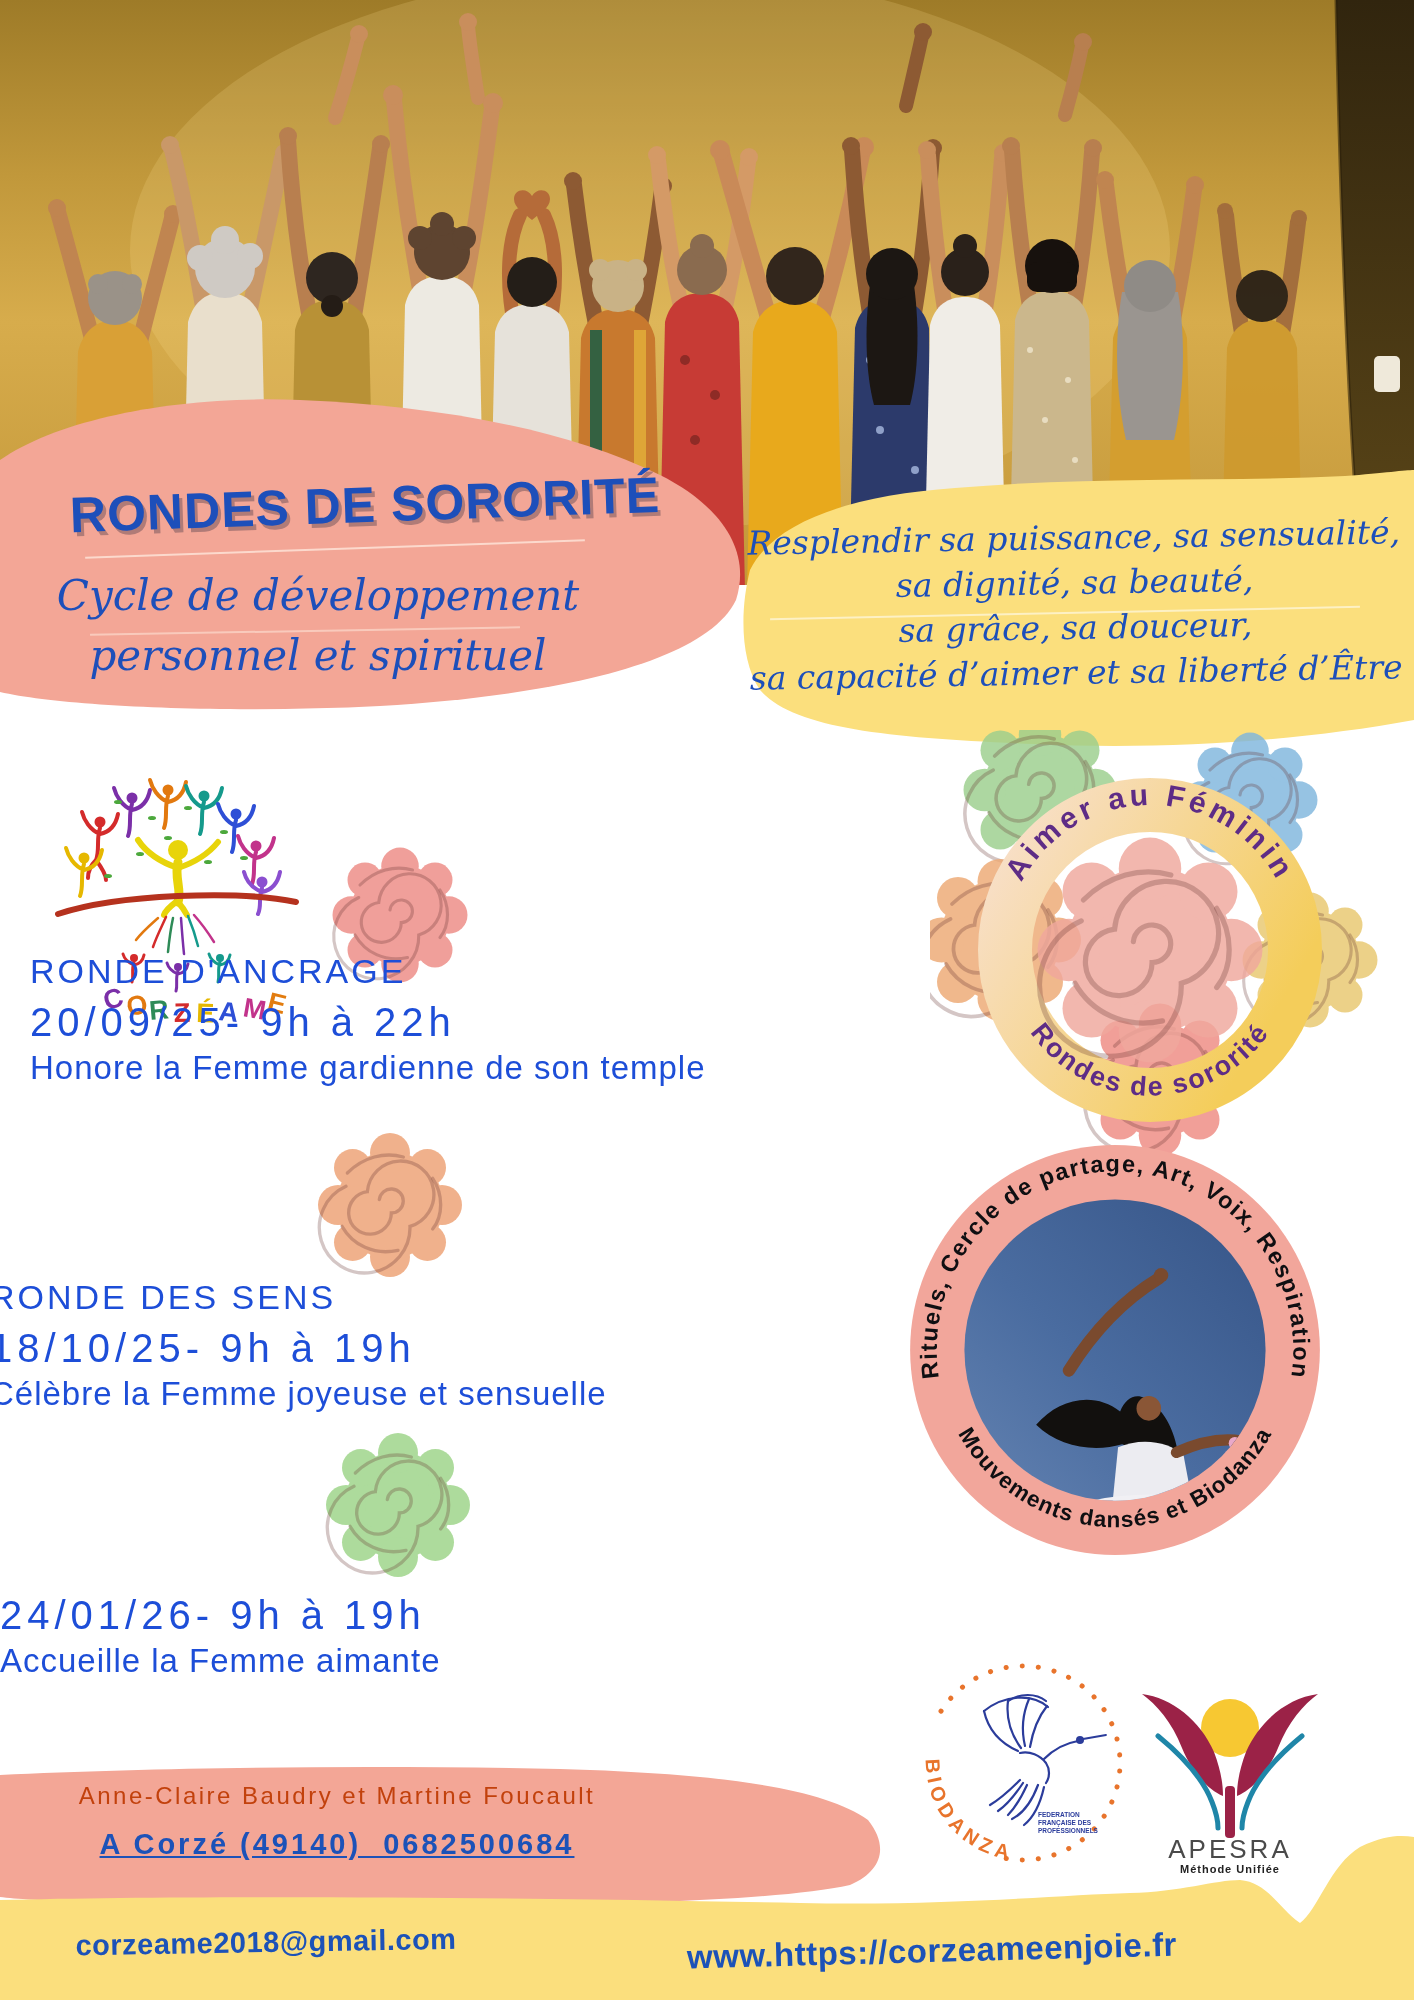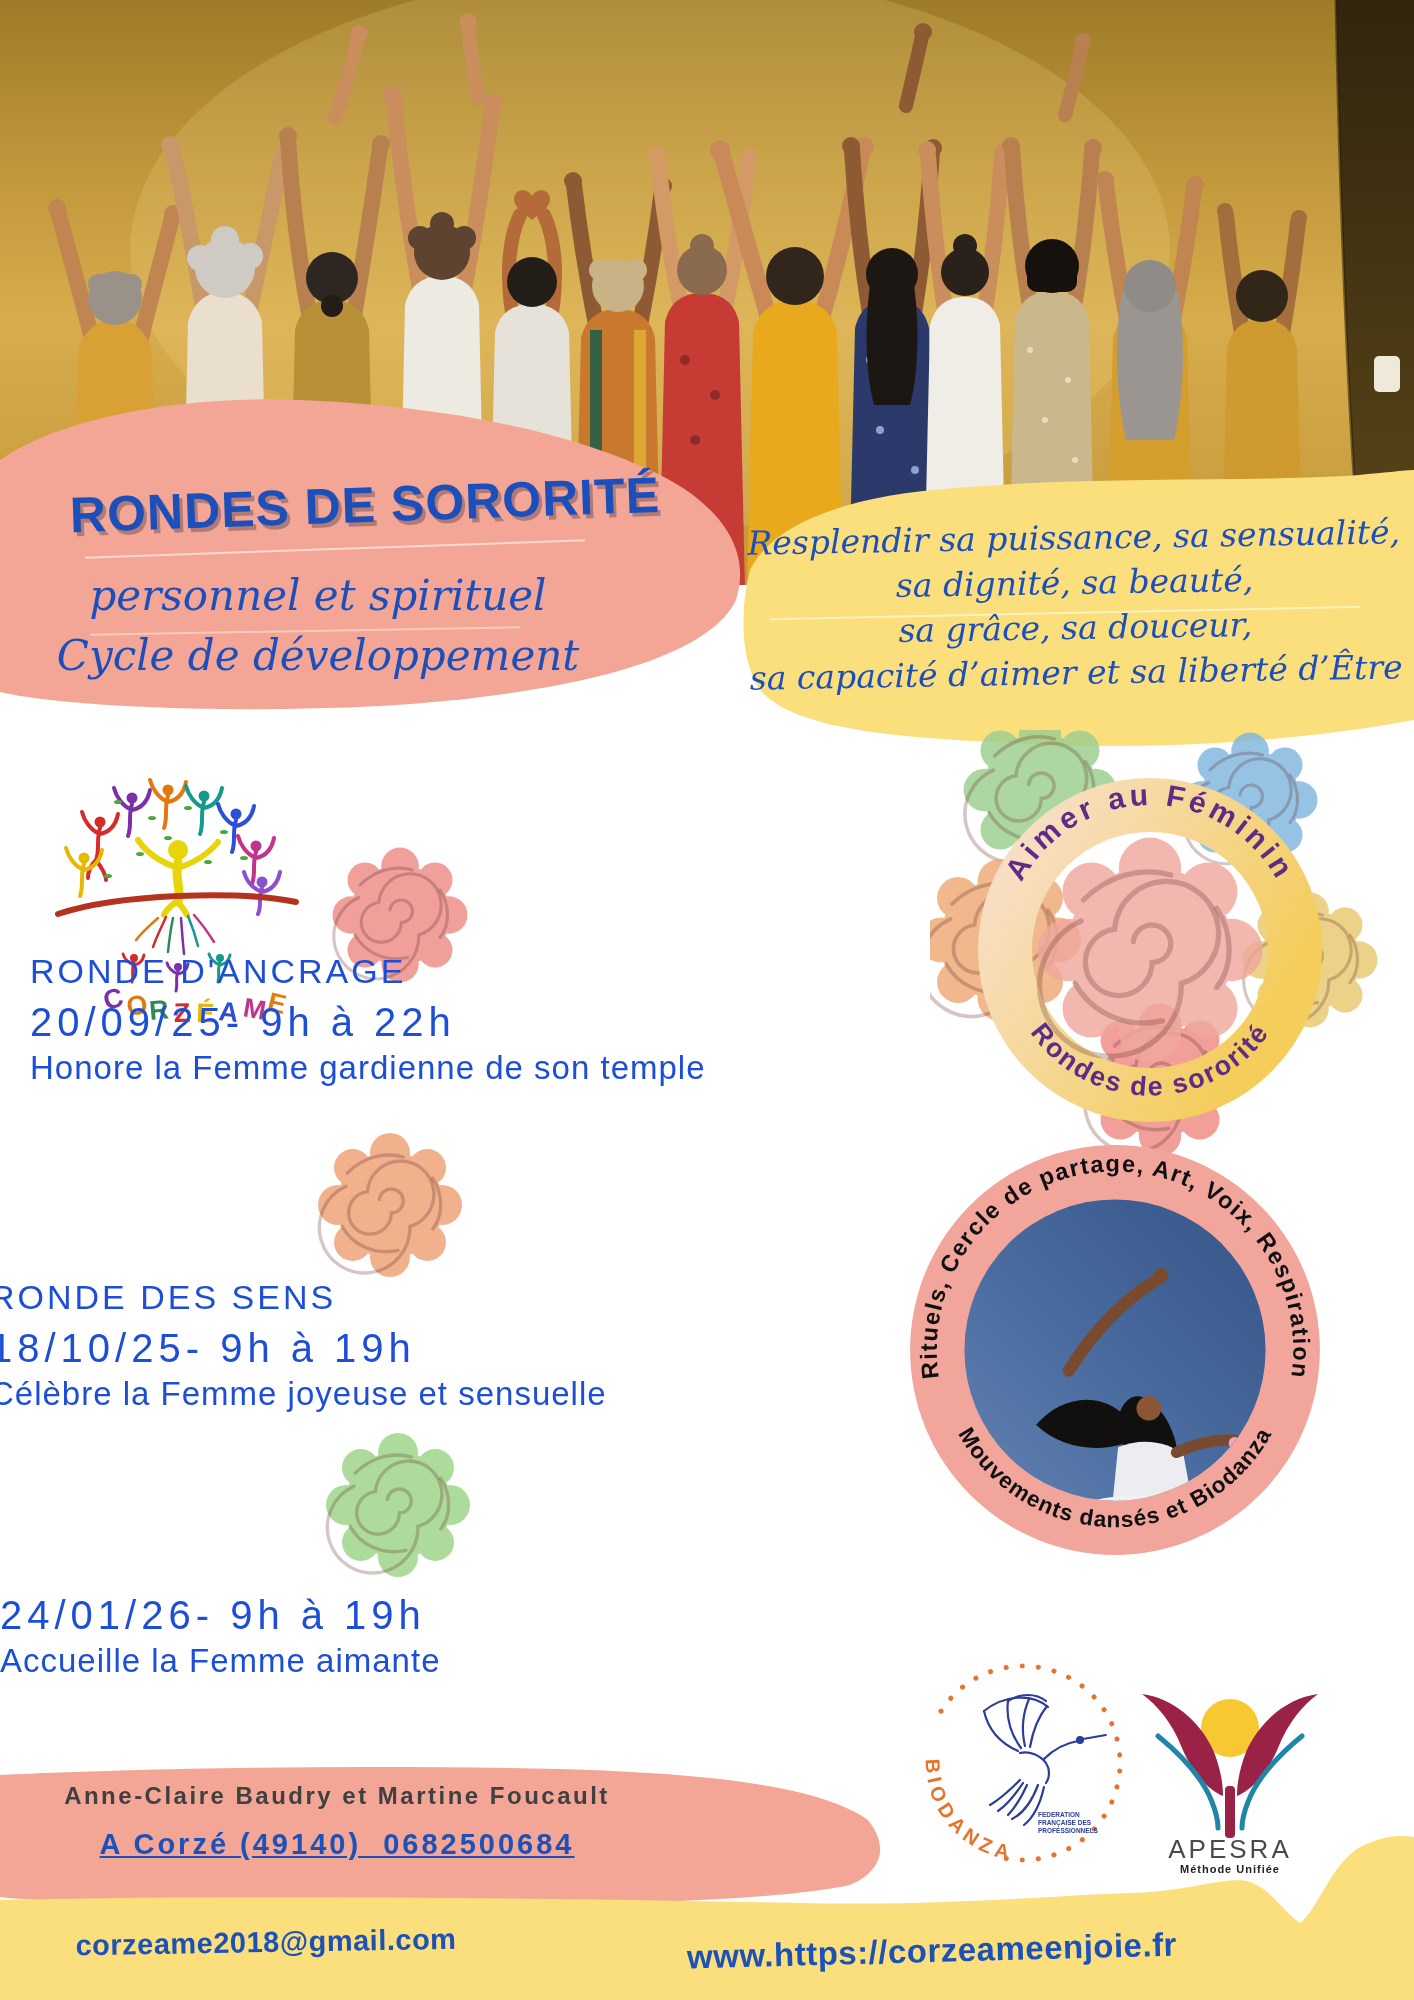--- a/index.html
+++ b/index.html
@@ -20,21 +20,21 @@
                font-family:"DejaVu Serif",serif;font-style:italic;font-size:33px;line-height:1.36;
                transform:rotate(-1deg);}
 
   
   .event{position:absolute;color:#1d4ed8;font-weight:normal;}
   .event .name{font-size:34px;letter-spacing:3px;}
   .event .date{font-size:40px;letter-spacing:5px;margin-top:9px;}
   .event .desc{font-size:33px;letter-spacing:1px;margin-top:4px;}
 
   
-  .facilitators{left:25px;top:1782px;width:624px;text-align:center;color:#404040;font-weight:bold;
+  .facilitators{left:25px;top:1782px;width:624px;text-align:center;color:#c2410c;font-weight:normal;
                 font-size:24px;letter-spacing:2.5px;}
   .location{left:25px;top:1828px;width:624px;text-align:center;color:#1C52B8;font-weight:bold;
             font-size:29px;letter-spacing:3px;white-space:pre-wrap;text-decoration:underline;}
   .email{left:48px;top:1926px;width:436px;text-align:center;color:#1C52B8;font-weight:bold;
          font-size:29px;letter-spacing:.5px;transform:rotate(-1deg);}
   .website{left:600px;top:1932px;width:664px;text-align:center;color:#1C52B8;font-weight:bold;
            font-size:33px;letter-spacing:.5px;transform:rotate(-1.5deg);}
 
   
   .cl0{fill:#7B2FA8}.cl1{fill:#E2790F}.cl2{fill:#2E8B57}.cl3{fill:#D42B2B}
@@ -235,22 +235,22 @@
       <circle cx="1262" cy="296" r="26" fill="#241C15"></circle>
     </g>
   </svg>
 
   <svg class="abs" style="left:0;top:390px" width="760" height="330" viewBox="0 0 760 330">
     <path d="M0,70 C60,28 180,5 300,10 C420,15 560,35 660,85 C720,115 752,160 736,210 C706,272 560,305 380,316 C220,324 60,316 0,302 Z" fill="#F3A696"></path>
   </svg>
   <div class="abs title">RONDES DE SORORITÉ</div>
   <div class="abs thin-line" style="left:85px;top:548px;width:500px;transform:rotate(-2deg)"></div>
   <div class="abs subtitle">
+    <div>Cycle de développement</div>
     <div>personnel et spirituel</div>
-    <div>Cycle de développement</div>
   </div>
   <div class="abs thin-line" style="left:90px;top:630px;width:430px;transform:rotate(-1deg);opacity:.7"></div>
 
   <svg class="abs" style="left:735px;top:460px" width="679" height="300" viewBox="0 0 679 300">
     <path d="M15,110 C40,60 120,35 220,28 C360,16 500,22 610,16 C650,13 670,10 679,10 L679,260 C560,282 420,290 300,284 C160,278 60,270 25,230 C5,200 5,150 15,110 Z" fill="#FBDF7D"></path>
   </svg>
   <div class="abs thin-line" style="left:770px;top:612px;width:590px;transform:rotate(-1.2deg);background:rgba(255,255,255,.55)"></div>
   <div class="abs affirmation">
     <div>Resplendir sa puissance, sa sensualité,</div>
     <div>sa dignité, sa beauté,</div>

